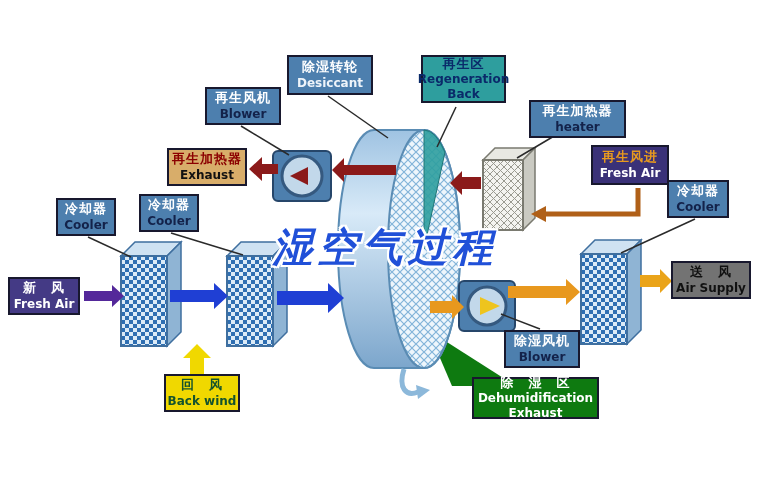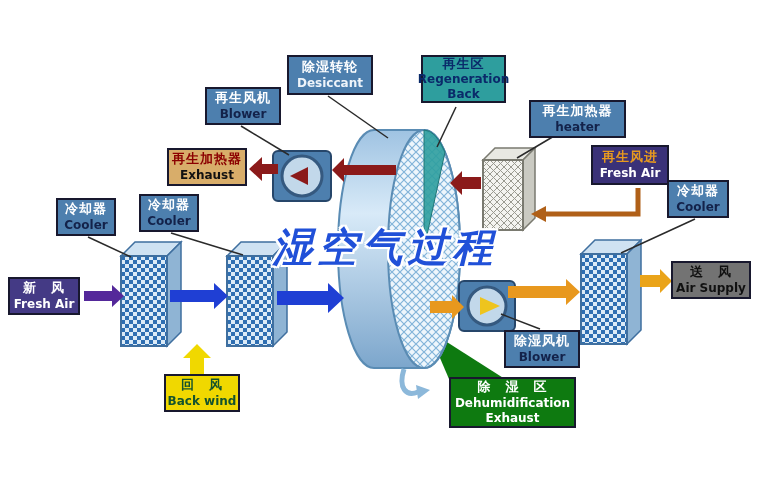--- a/index.html
+++ b/index.html
@@ -171,21 +171,21 @@
   <div class="lbl lbl-yellow" style="left:164px;top:374px;width:76px;height:38px">
     <span class="zh">回　风</span>
     <span class="en">Back wind</span>
   </div>
 
   <div class="lbl lbl-blue" style="left:504px;top:330px;width:76px;height:38px">
     <span class="zh">除湿风机</span>
     <span class="en">Blower</span>
   </div>
 
-  <div class="lbl lbl-green" style="left:449px;top:377px;width:127px;height:51px">
+  <div class="lbl lbl-green" style="left:472px;top:377px;width:127px;height:42px">
     <span class="zh">除　湿　区</span>
     <span class="en">Dehumidification Exhaust</span>
   </div>
 
   <div class="lbl lbl-cyan" style="left:671px;top:261px;width:80px;height:38px">
     <span class="zh">送　风</span>
     <span class="en">Air Supply</span>
   </div>
 
 </div>

